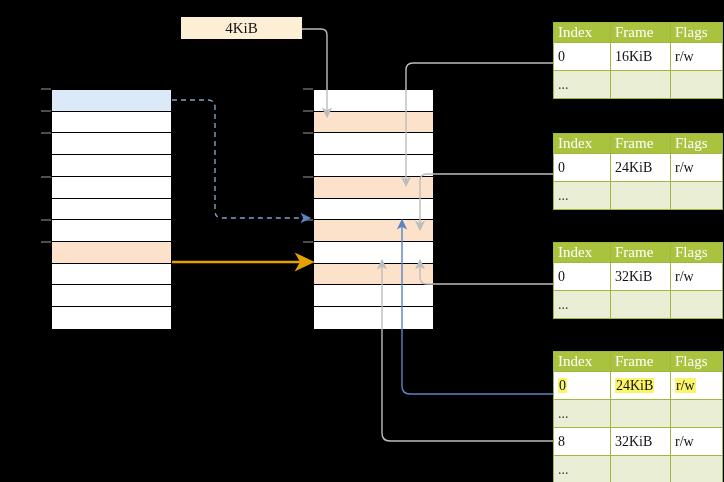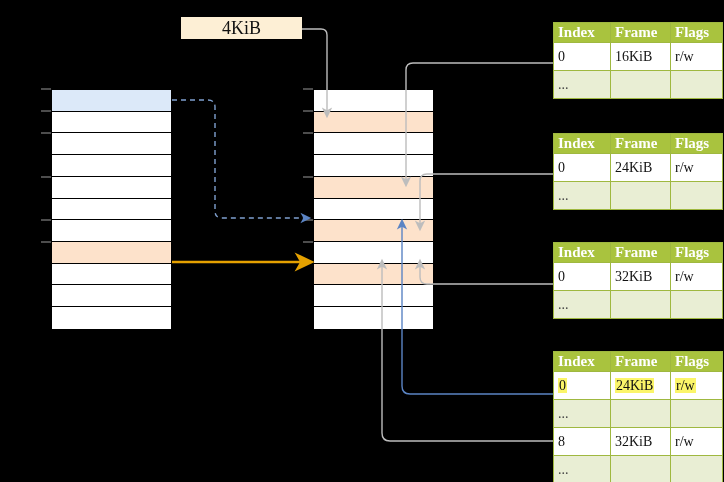--- a/index.html
+++ b/index.html
@@ -10,29 +10,29 @@
   
   .colbox{position:absolute;border:1px solid #000;background:#fff;box-sizing:border-box;}
   .cell{box-sizing:border-box;border-bottom:1px solid #000;background:#fff;}
   .cell:last-child{border-bottom:none;}
   .cell.blue{background:#dce9f9;}
   .cell.peach{background:#fde2cb;}
 
   
   .sizelabel{position:absolute;background:#fdefd5;border:none;
              display:flex;align-items:center;justify-content:center;
-             font-size:18px;color:#111;box-sizing:border-box;}
+             font-size:15px;color:#111;box-sizing:border-box;}
 
   
   .ptable{position:absolute;border-collapse:collapse;background:#fff;
           box-sizing:border-box;border:1px solid #9fb840;}
   .ptable td,.ptable th{border:1px solid #9fb840;box-sizing:border-box;
       padding:1px 4px;font-size:14px;color:#111;font-weight:normal;
       text-align:left;height:28px;background:#fff;white-space:nowrap;}
-  .ptable th{background:#a9c33e;color:#fff;font-weight:bold;font-size:15px;height:18px;}
+  .ptable th{background:#a9c33e;color:#fff;font-weight:normal;font-size:15px;height:18px;}
   .ptable tr.ellipsis td{background:#e9eed4;color:#444;}
   .hlspan{background:#fbf569;padding:0 1px;}
 
   
   svg.wires{position:absolute;left:0;top:0;width:724px;height:482px;
             pointer-events:none;overflow:visible;}
 </style>
 </head>
 <body>
 

